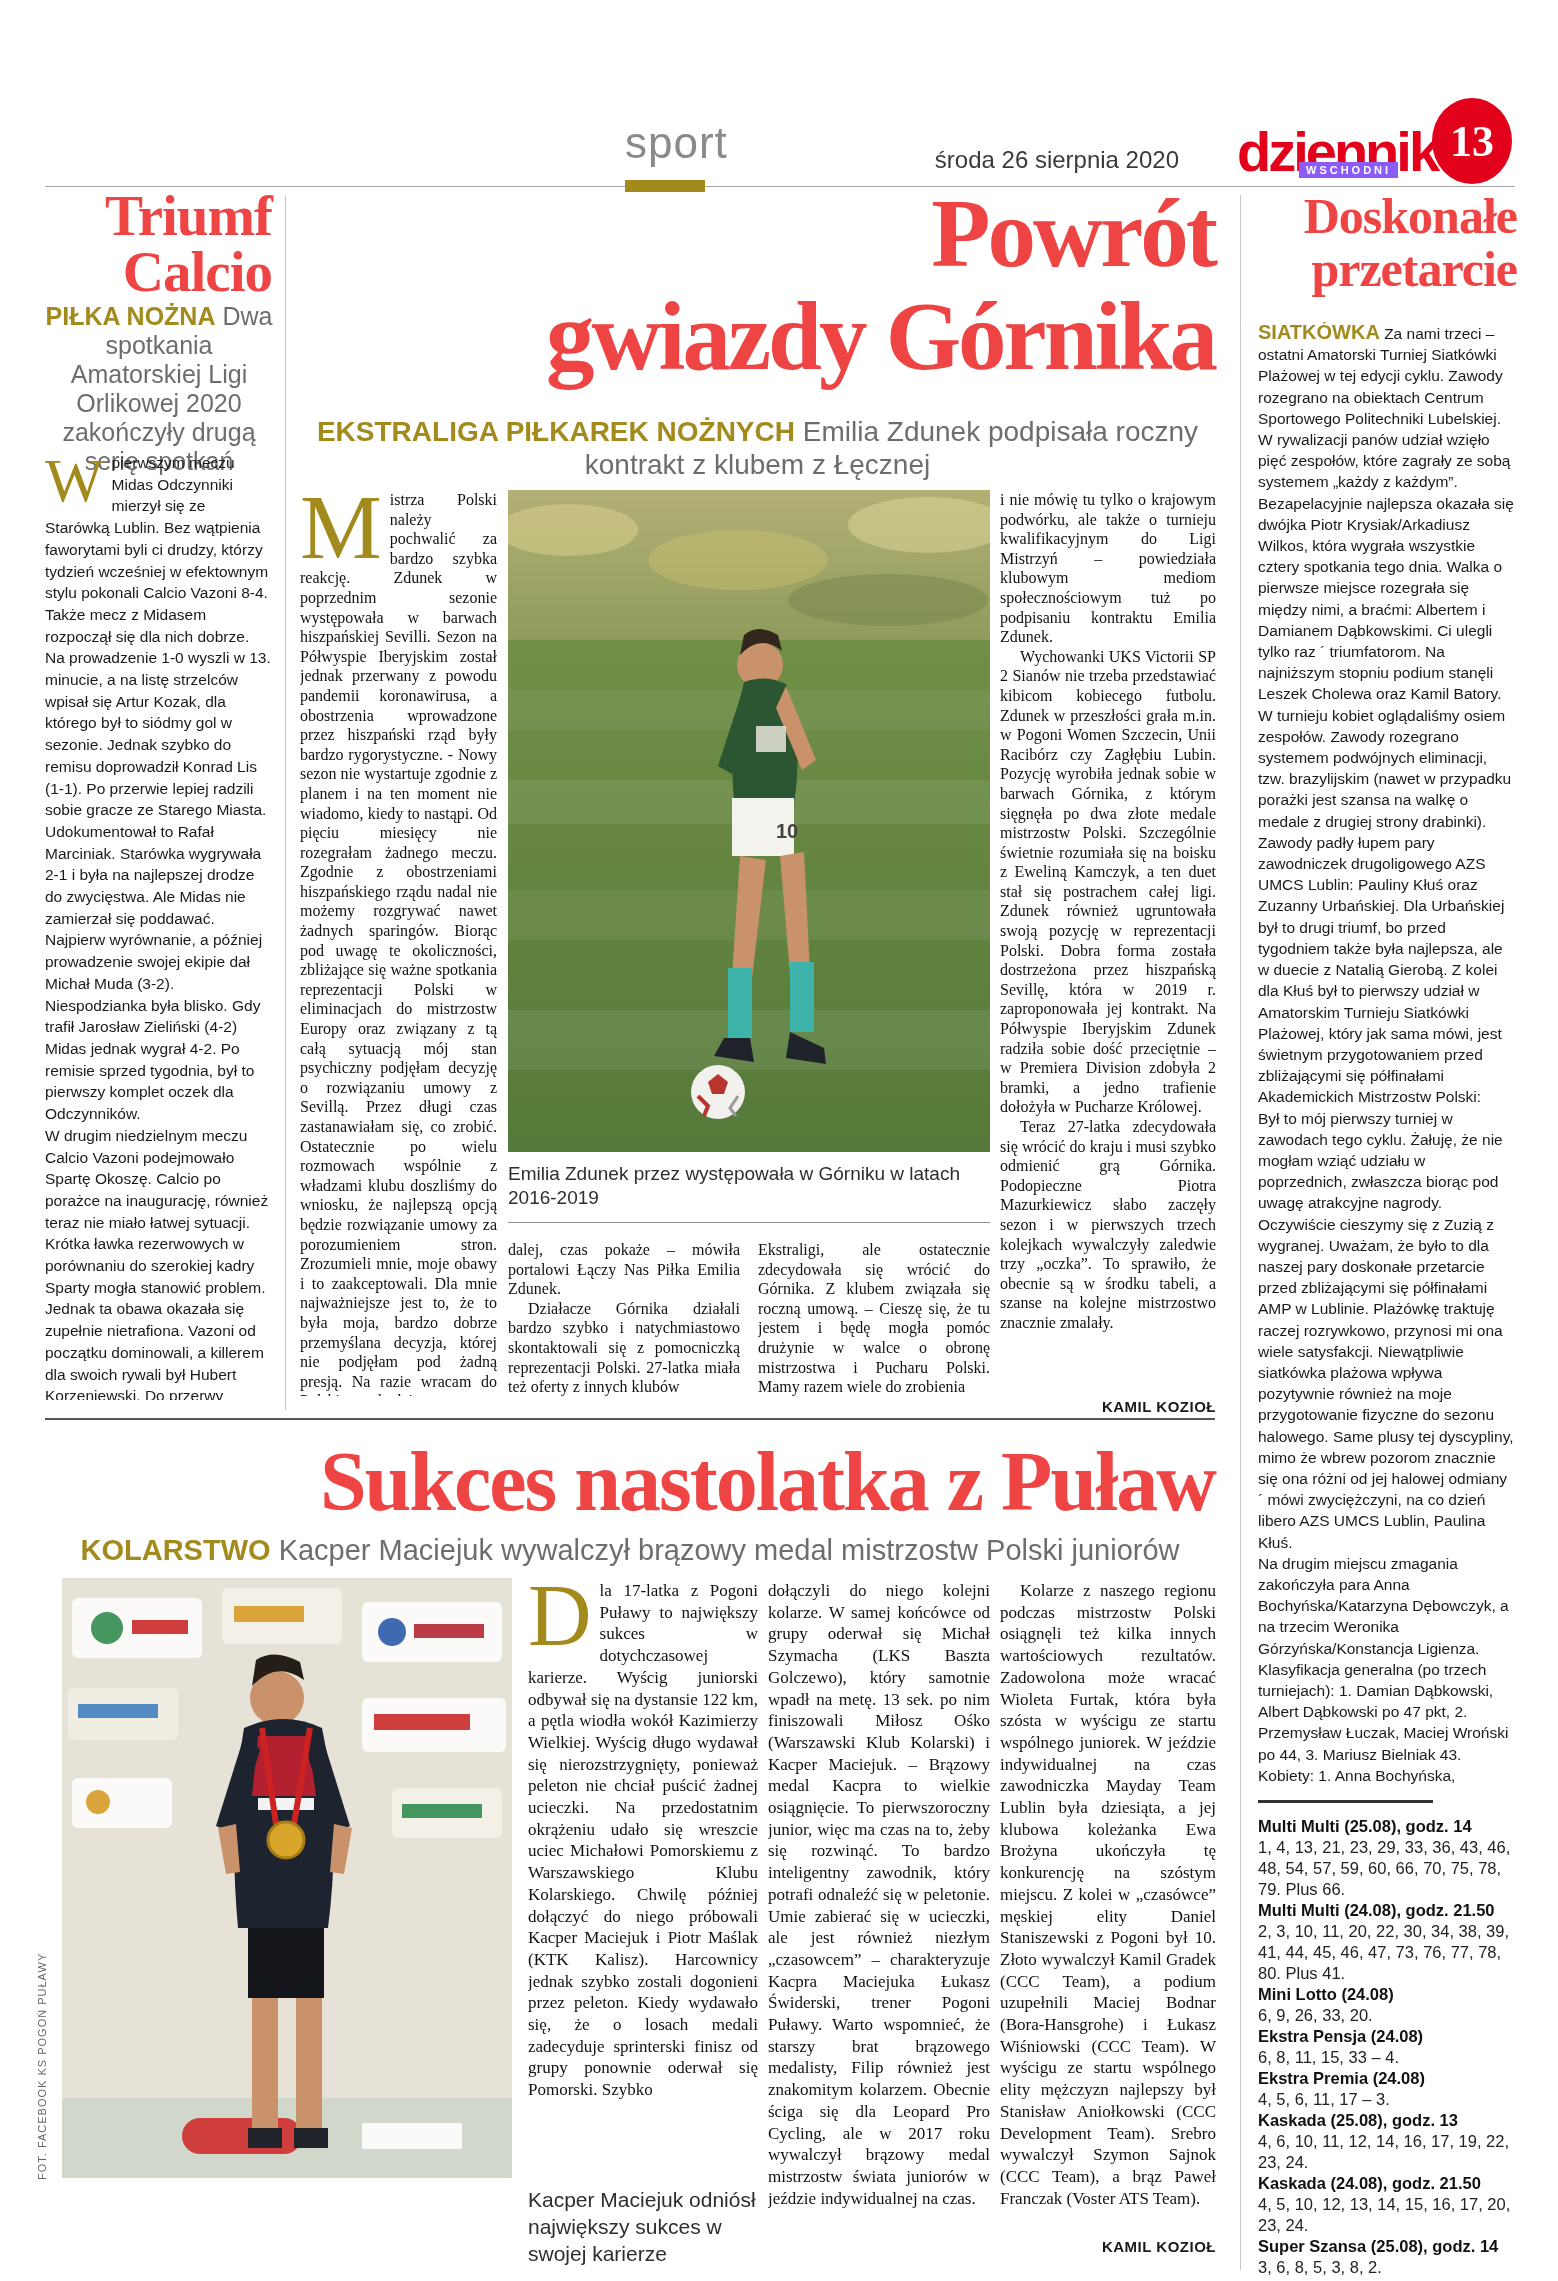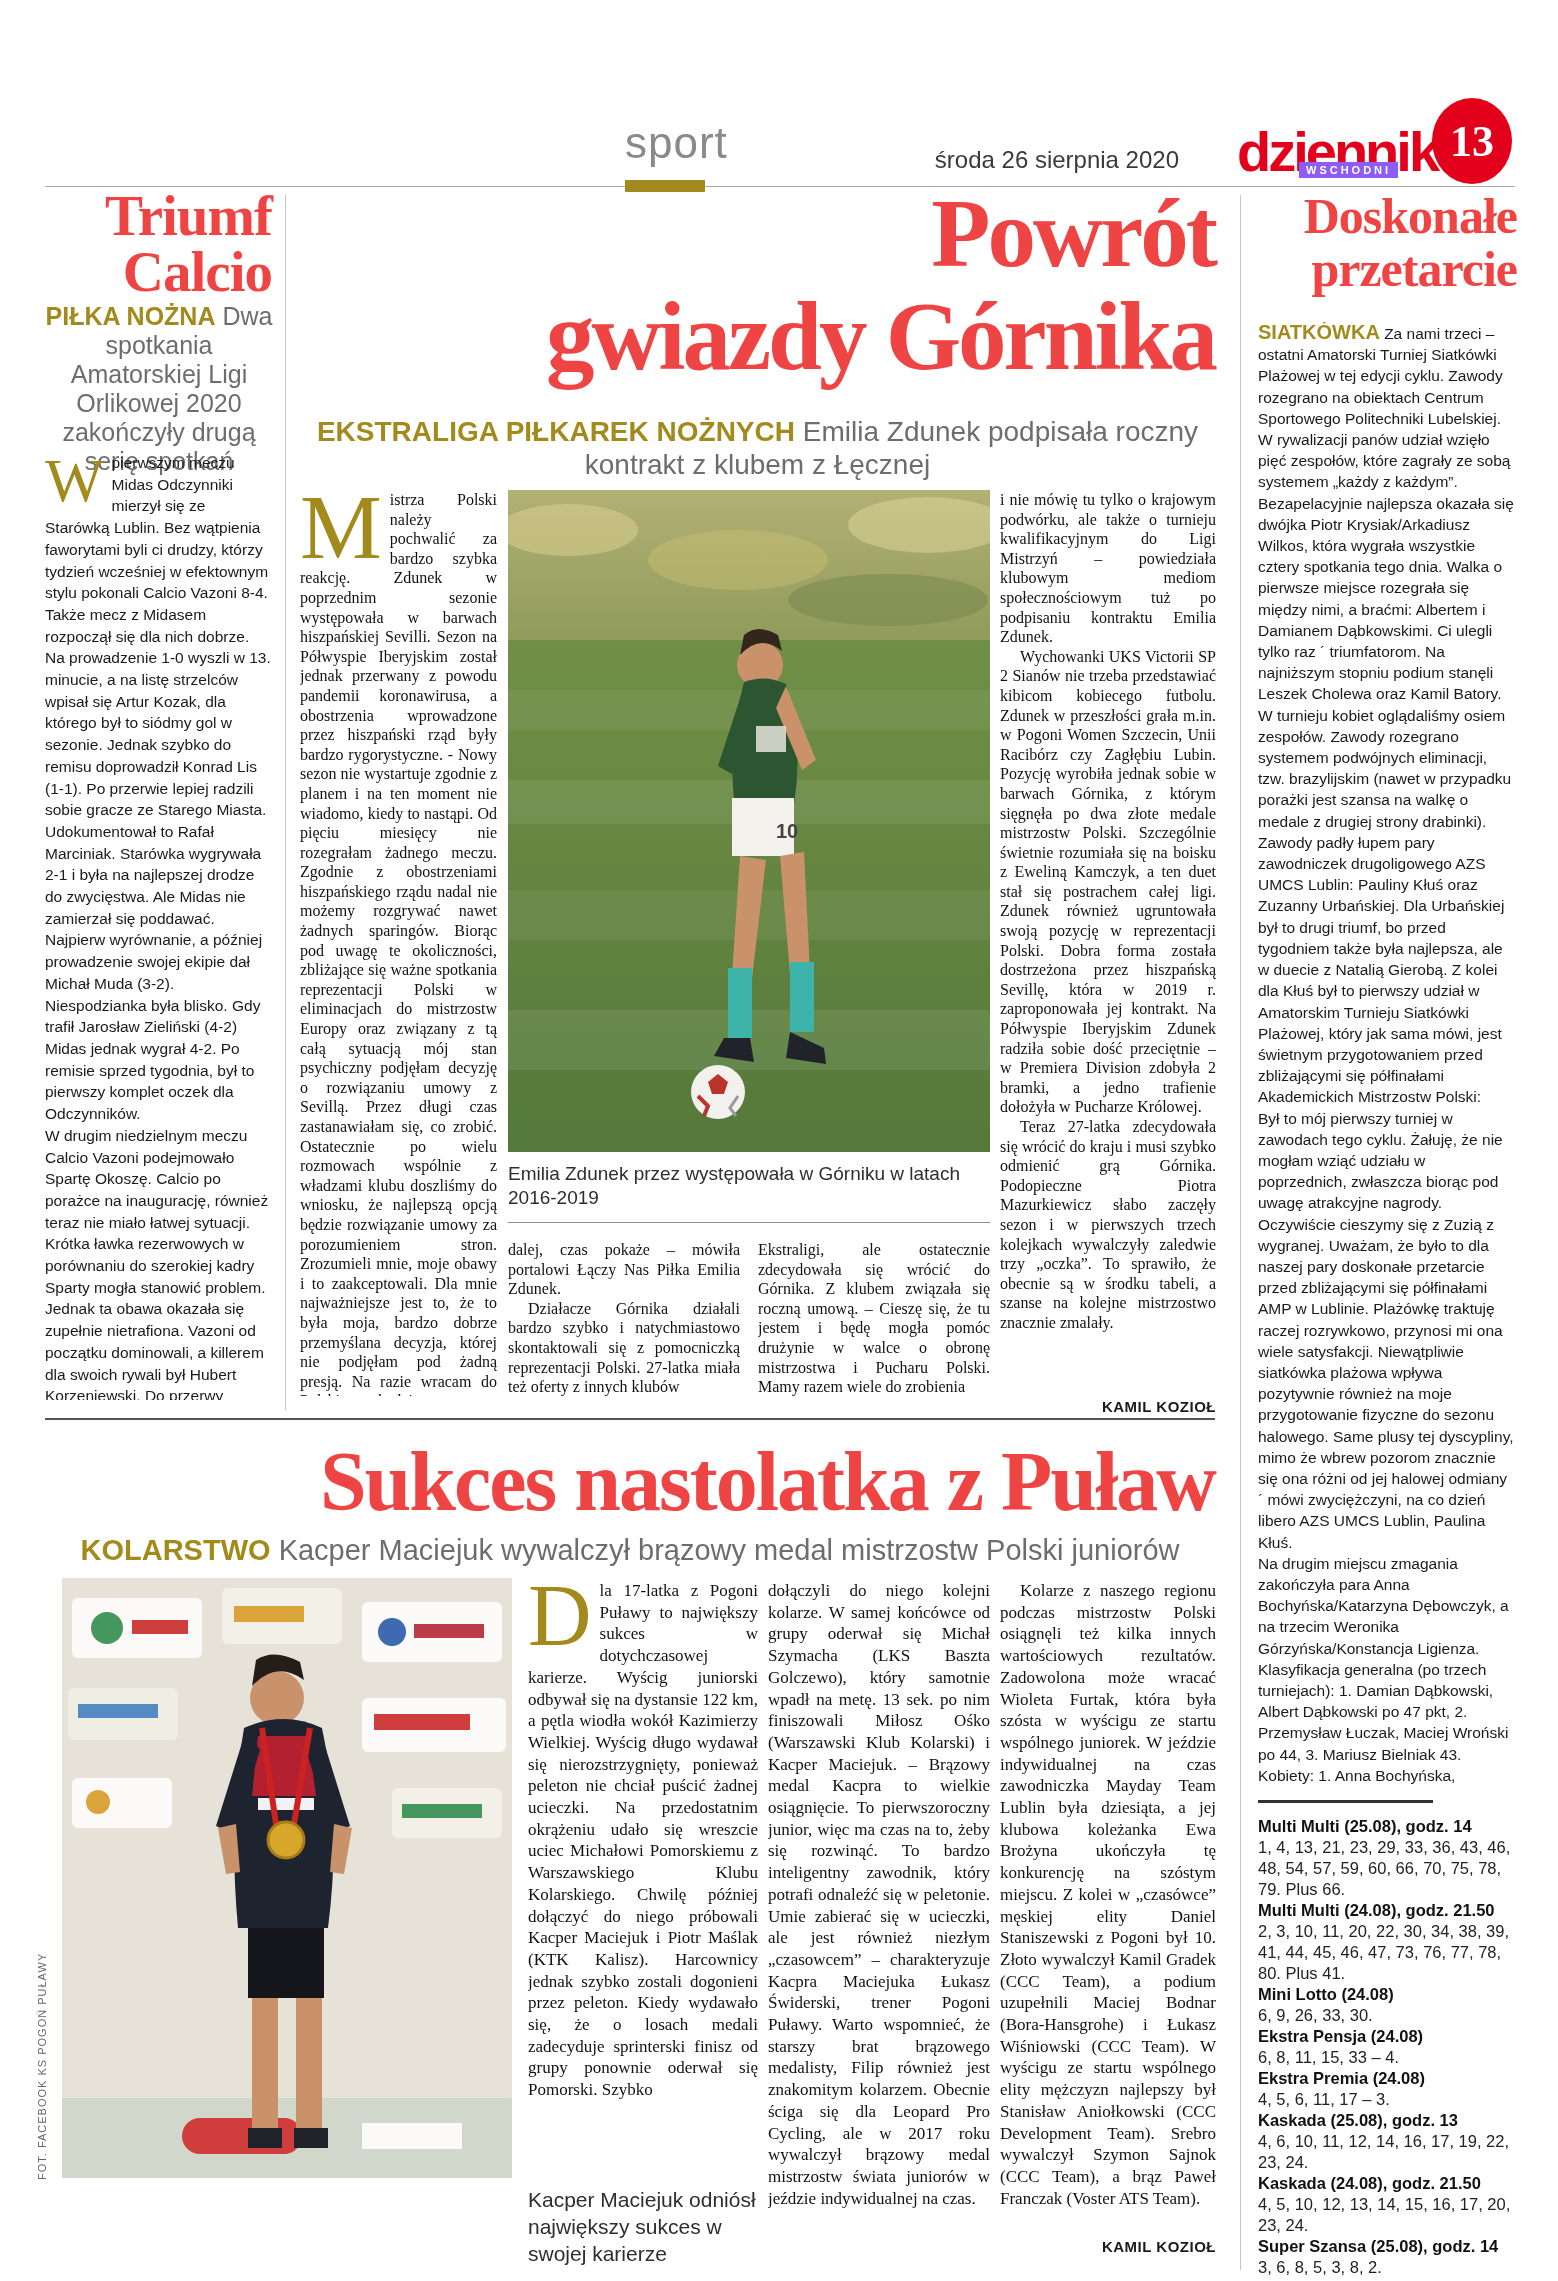--- a/index.html
+++ b/index.html
@@ -192,21 +192,21 @@
     <div class="lot">
         <div class="lot-label">Multi Multi (25.08), godz. 14</div>
         <div class="lot-nums">1, 4, 13, 21, 23, 29, 33, 36, 43, 46, 48, 54, 57, 59, 60, 66, 70, 75, 78, 79. Plus 66.</div>
       </div>
     <div class="lot">
         <div class="lot-label">Multi Multi (24.08), godz. 21.50</div>
         <div class="lot-nums">2, 3, 10, 11, 20, 22, 30, 34, 38, 39, 41, 44, 45, 46, 47, 73, 76, 77, 78, 80. Plus 41.</div>
       </div>
     <div class="lot">
         <div class="lot-label">Mini Lotto (24.08)</div>
-        <div class="lot-nums">6, 9, 26, 33, 30.</div>
+        <div class="lot-nums">6, 9, 26, 33, 20.</div>
       </div>
     <div class="lot">
         <div class="lot-label">Ekstra Pensja (24.08)</div>
         <div class="lot-nums">6, 8, 11, 15, 33 – 4.</div>
       </div>
     <div class="lot">
         <div class="lot-label">Ekstra Premia (24.08)</div>
         <div class="lot-nums">4, 5, 6, 11, 17 – 3.</div>
       </div>
     <div class="lot">

